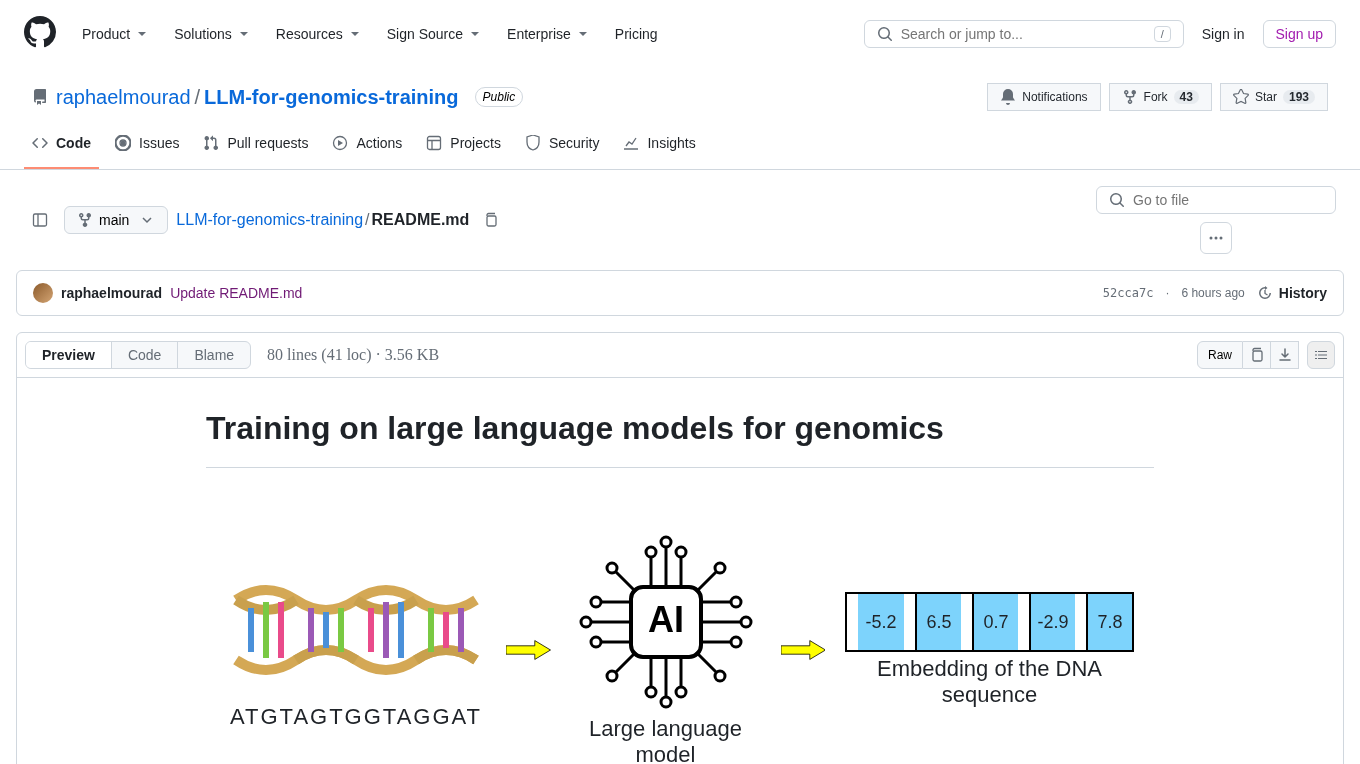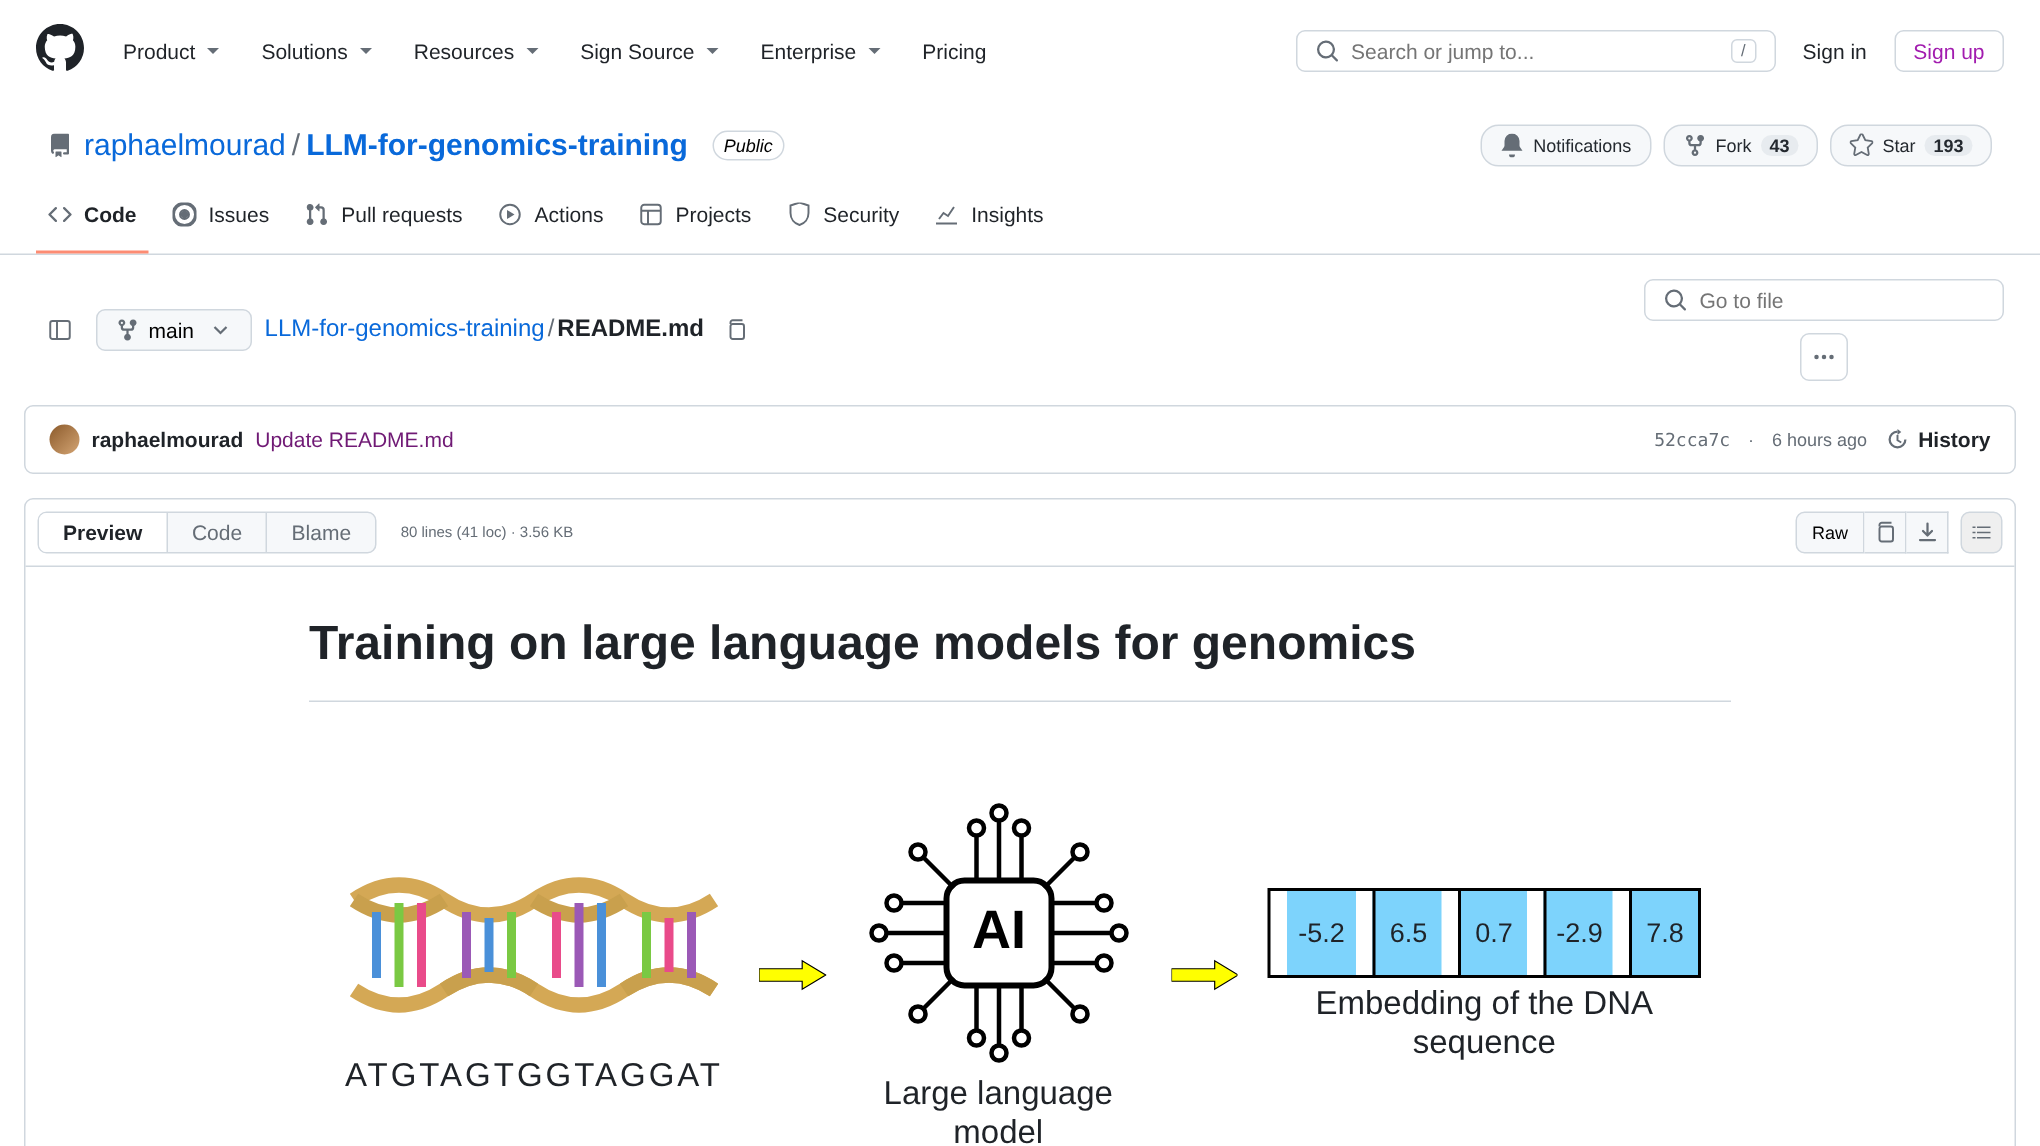--- a/index.html
+++ b/index.html
@@ -84,21 +84,21 @@
       font-style: italic;
     }
     .repo-actions { margin-left: auto; display: flex; gap: 8px; }
     .btn {
       display: inline-flex;
       align-items: center;
       gap: 6px;
       padding: 3px 12px;
       font-size: 12px;
       border: 1px solid #d0d7de;
-      border-radius: 12px;
+      border-radius: 0;
       background: #f6f8fa;
       color: #24292f;
       cursor: pointer;
       height: 28px;
     }
     .btn .count {
       background: #afb8c133;
       border-radius: 2em;
       padding: 0 6px;
       font-size: 12px;
@@ -236,22 +236,22 @@
       background: transparent;
     }
     .view-toggle button.active {
       background: #ffffff;
       color: #1f2328;
       font-weight: 600;
       border-right: 1px solid #d0d7de;
     }
     .view-toggle button:nth-child(2) { border-right: 1px solid #d0d7de; }
     .file-meta {
-      font-family: Liberation Sans, sans-serif;
-      font-size: 10px;
+      font-family: Liberation Serif, serif;
+      font-size: 16px;
       color: #656d76;
       margin-left: 8px;
     }
     .toolbar-right { margin-left: auto; display: flex; gap: 0; align-items: center; }
     .raw-btn {
       border: 1px solid #d0d7de;
       border-radius: 6px 0 0 6px;
       padding: 4px 10px;
       font-size: 12px;
       background: #f6f8fa;

